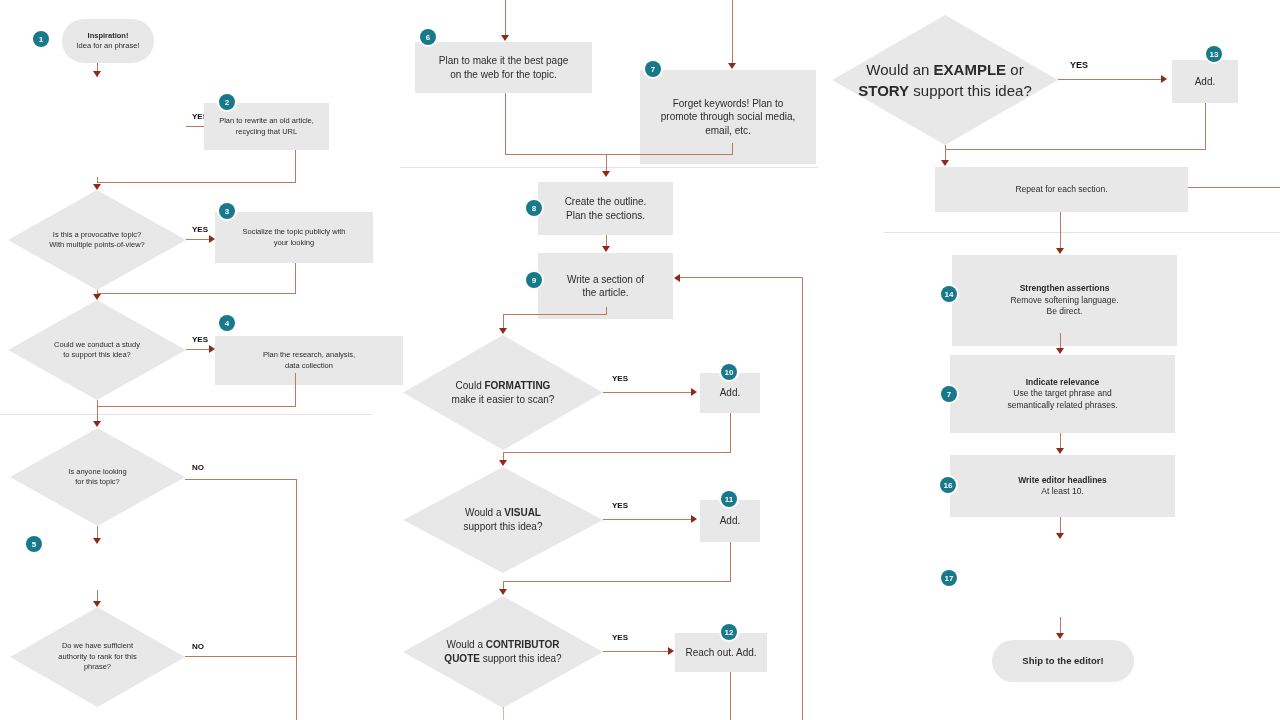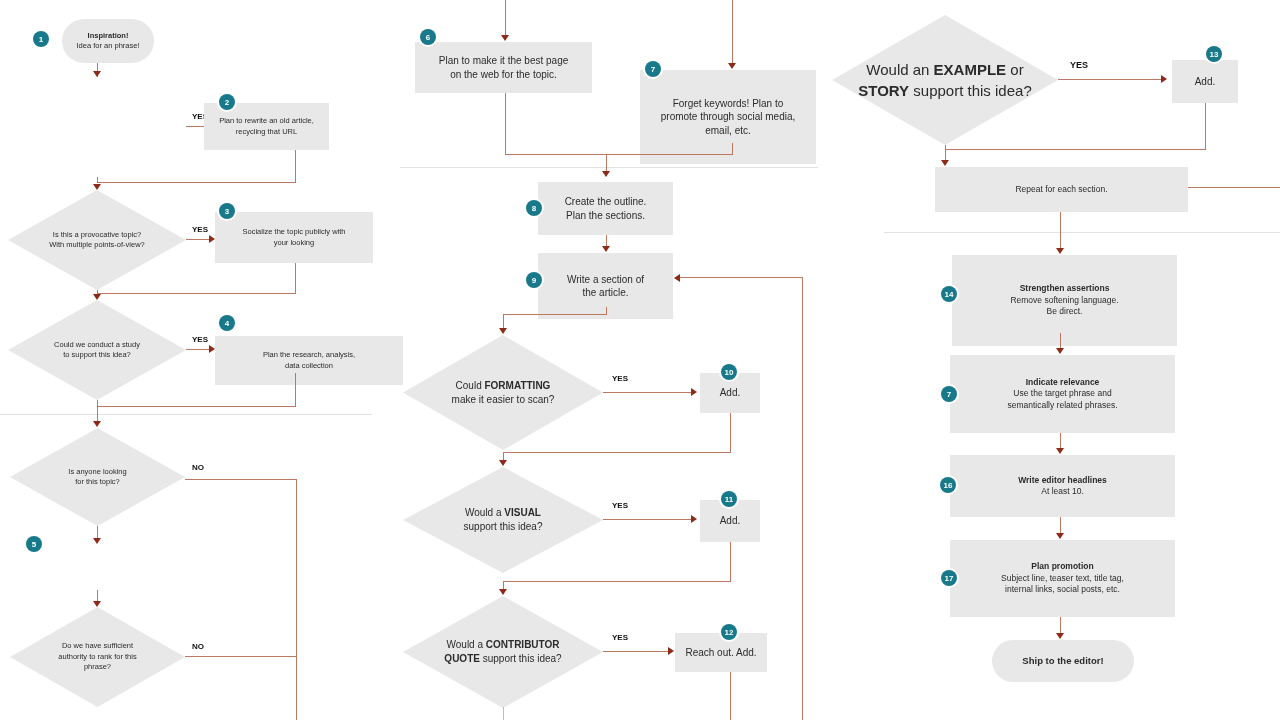--- a/index.html
+++ b/index.html
@@ -267,25 +267,20 @@
   <div class="ln" style="left:1059.5px;top:433px;width:1px;height:15px"></div>
   <div class="ahd" style="left:1056px;top:448px"></div>
   <div class="box lg" style="left:950px;top:455px;width:225px;height:62px">
     <span class="t">Write editor headlines</span>
     <span>At least 10.</span>
   </div>
   <div class="num" style="left:940px;top:477px">16</div>
 
   <div class="ln" style="left:1059.5px;top:517px;width:1px;height:16px"></div>
   <div class="ahd" style="left:1056px;top:533px"></div>
-  <div class="box lg" style="left:950px;top:540px;width:225px;height:77px">
-    <span class="t">Plan promotion</span>
-    <span>Subject line, teaser text, title tag,</span>
-    <span>internal links, social posts, etc.</span>
-  </div>
   <div class="num" style="left:941px;top:570px">17</div>
 
   <div class="ln" style="left:1059.5px;top:617px;width:1px;height:16px"></div>
   <div class="ahd" style="left:1056px;top:633px"></div>
   <div class="pill" style="left:992px;top:640px;width:142px;height:42px;font-size:9.5px">
     <span class="t">Ship to the editor!</span>
   </div>
 
 </div>
 

